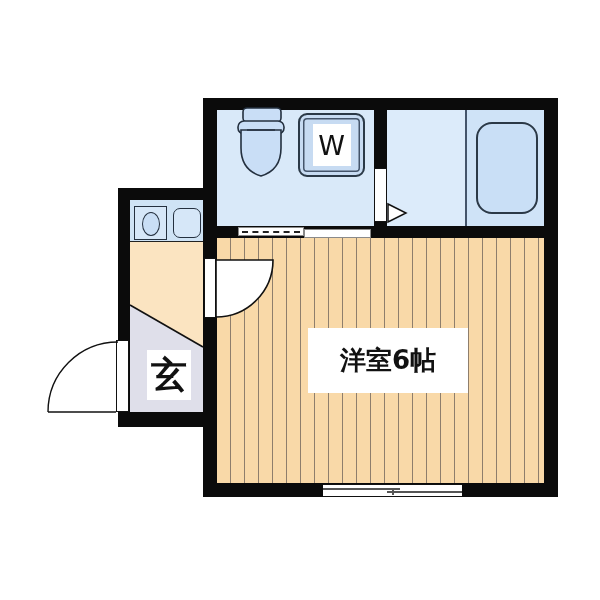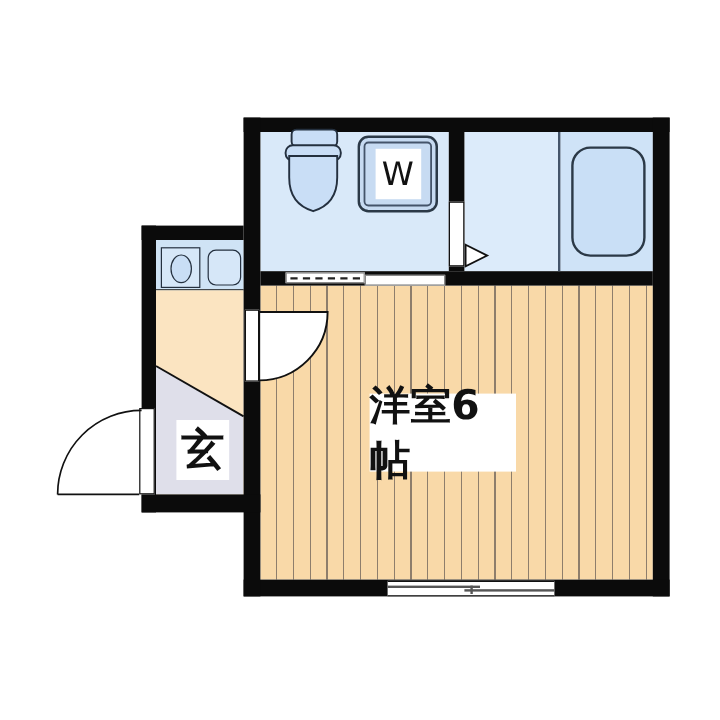--- a/index.html
+++ b/index.html
@@ -56,21 +56,21 @@
   .slide-right{left:304px;top:229px;width:67px;height:9px;background:#fff;border:1px solid #8a8a8a;z-index:4;box-sizing:border-box;}
   .leaf-interior{left:204px;top:258px;width:12px;height:60px;}
   .leaf-entrance{left:116px;top:340px;width:13px;height:72px;}
   .leaf-bath{left:374px;top:168px;width:13px;height:54px;}
   .window{left:323px;top:484px;width:139px;height:13px;background:#fff;border-top:1px solid #111;border-bottom:1px solid #111;z-index:4;box-sizing:border-box;}
   .win-line-a{position:absolute;left:0;top:3px;width:77px;height:2px;background:#555;}
   .win-line-b{position:absolute;left:64px;bottom:3px;width:75px;height:2px;background:#555;}
   .win-tick{position:absolute;left:69px;top:3px;width:2px;height:7px;background:#555;}
 
   
-  .room-label{left:308px;top:328px;width:122px;height:65px;font-size:34px;font-weight:700;letter-spacing:0px;}
+  .room-label{left:308px;top:328px;width:160px;height:65px;font-size:26px;font-weight:700;letter-spacing:0px;}
   .genkan-label{left:147px;top:350px;width:44px;height:50px;font-size:36px;font-weight:700;}
 </style>
 </head>
 <body>
 
 <div id="plan">
 
   <div class="room toilet-room"></div>
   <div class="room bath-shower"></div>
   <div class="room bath-tubarea"></div>

